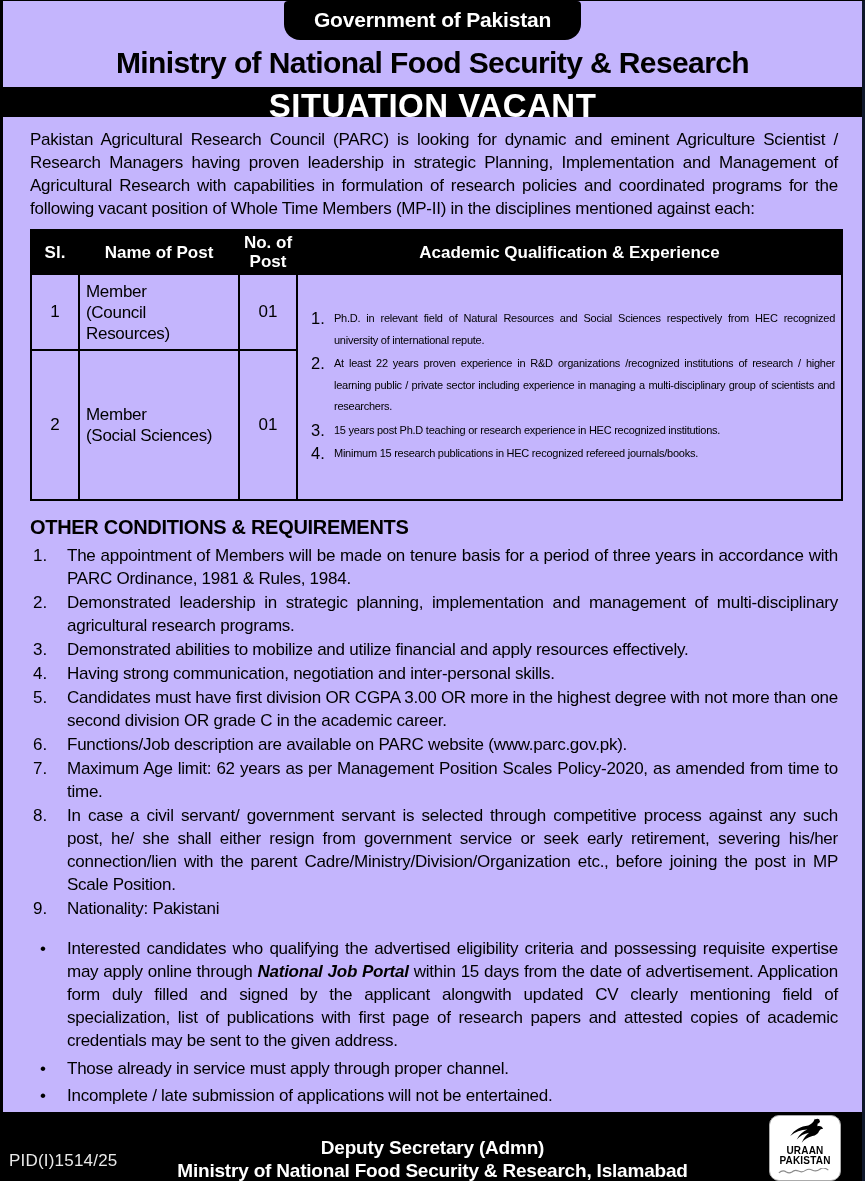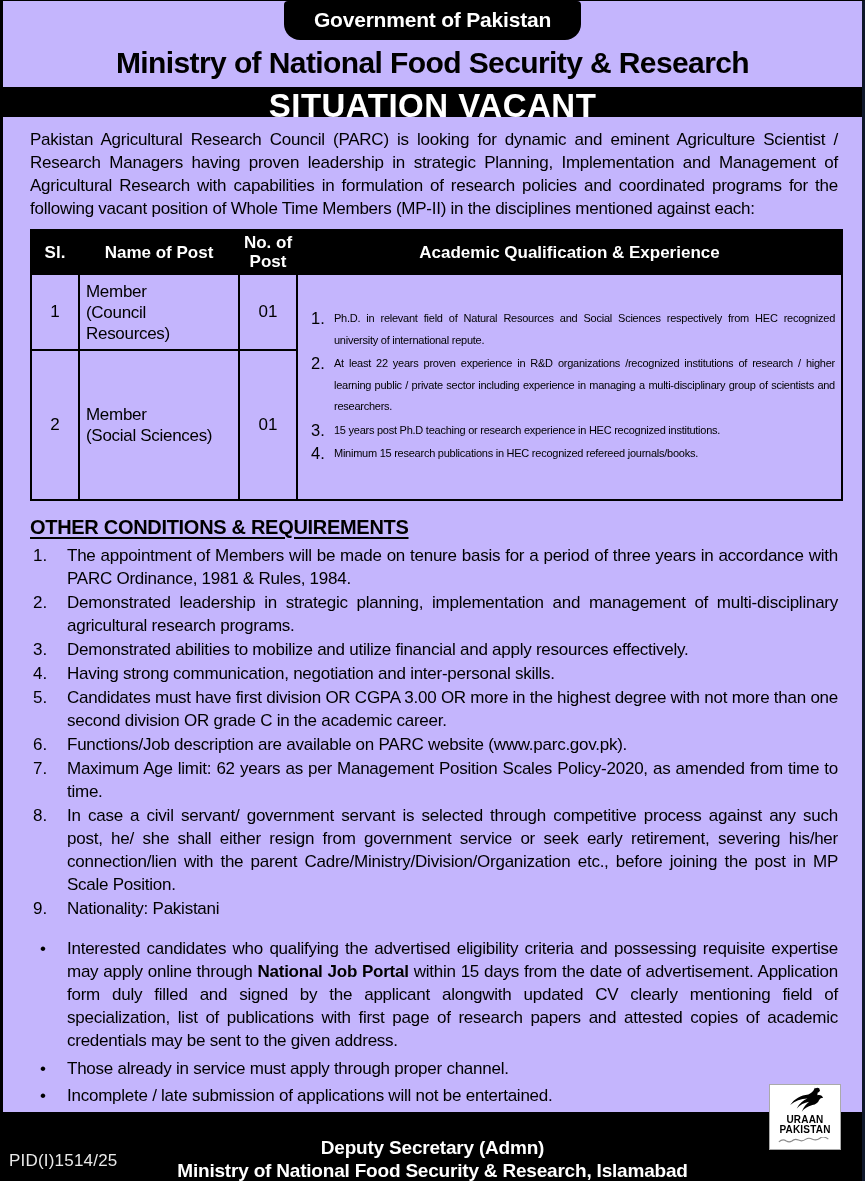--- a/index.html
+++ b/index.html
@@ -81,52 +81,51 @@
   tr.row1 { height: 76px; }
   tr.row2 { height: 150px; }
   .qitem { display: flex; margin-bottom: 2px; }
   .qnum  { flex: 0 0 32px; text-align: center; font-size: 16.5px; line-height: 21.5px; }
   .qtext { flex: 1; text-align: justify; font-size: 11px; line-height: 21.5px; letter-spacing: -0.25px; }
   
   .cond-heading {
     margin: 15px 0 5px 27px;
     font-size: 20px; font-weight: bold;
     letter-spacing: -0.3px;
-    text-decoration: underline;
     text-decoration-thickness: 2px;
     text-underline-offset: 3px;
   }
   .num-list, .bullet-list { margin: 0 24px 0 30px; }
   .li { display: flex; margin-bottom: 1px; }
   .li .num { flex: 0 0 34px; font-size: 17px; line-height: 23px; }
   .li .txt { flex: 1; text-align: justify; font-size: 17px; line-height: 23px; letter-spacing: -0.25px; }
   .bullet-list { margin-top: 17px; }
   .bli { display: flex; margin-bottom: 4.5px; }
   .bli .dot { flex: 0 0 34px; font-size: 17px; line-height: 23px; padding-left: 7px; }
   .bli .txt { flex: 1; text-align: justify; font-size: 17px; line-height: 23px; letter-spacing: -0.25px; }
-  .b { font-weight: bold; }
+  .b { font-weight: bold; font-style: italic; }
   
   .footer {
     position: absolute; left: 0; right: 0; bottom: 0;
     height: 69px;
     background: #000; color: #fff;
   }
   .sig { text-align: center; padding-top: 24px; font-weight: bold; }
   .sig-line1 { font-size: 19px; line-height: 23px; letter-spacing: -0.2px; }
   .sig-line2 { font-size: 19px; line-height: 23px; letter-spacing: -0.2px; }
   .pid {
     position: absolute; left: 6px; bottom: 10px;
     color: #e9e9e9; font-size: 17px; letter-spacing: 0.2px;
   }
   .logo {
-    position: absolute; right: 21px; bottom: 31px;
+    position: absolute; right: 21px; bottom: 0;
     width: 72px; height: 66px;
     background: #fff; color: #000;
     border: 1px solid #aaa;
-    border-radius: 0;
+    border-radius: 10px;
     text-align: center;
     padding-top: 2px;
   }
   .logo-text { font-weight: bold; font-size: 10px; line-height: 10px; letter-spacing: 0.2px; }
   .logo svg.bird { display: block; margin: 0 auto; }
   .logo svg.scribble { display: block; margin: 2px auto 0 auto; }
 </style>
 </head>
 <body>
 

